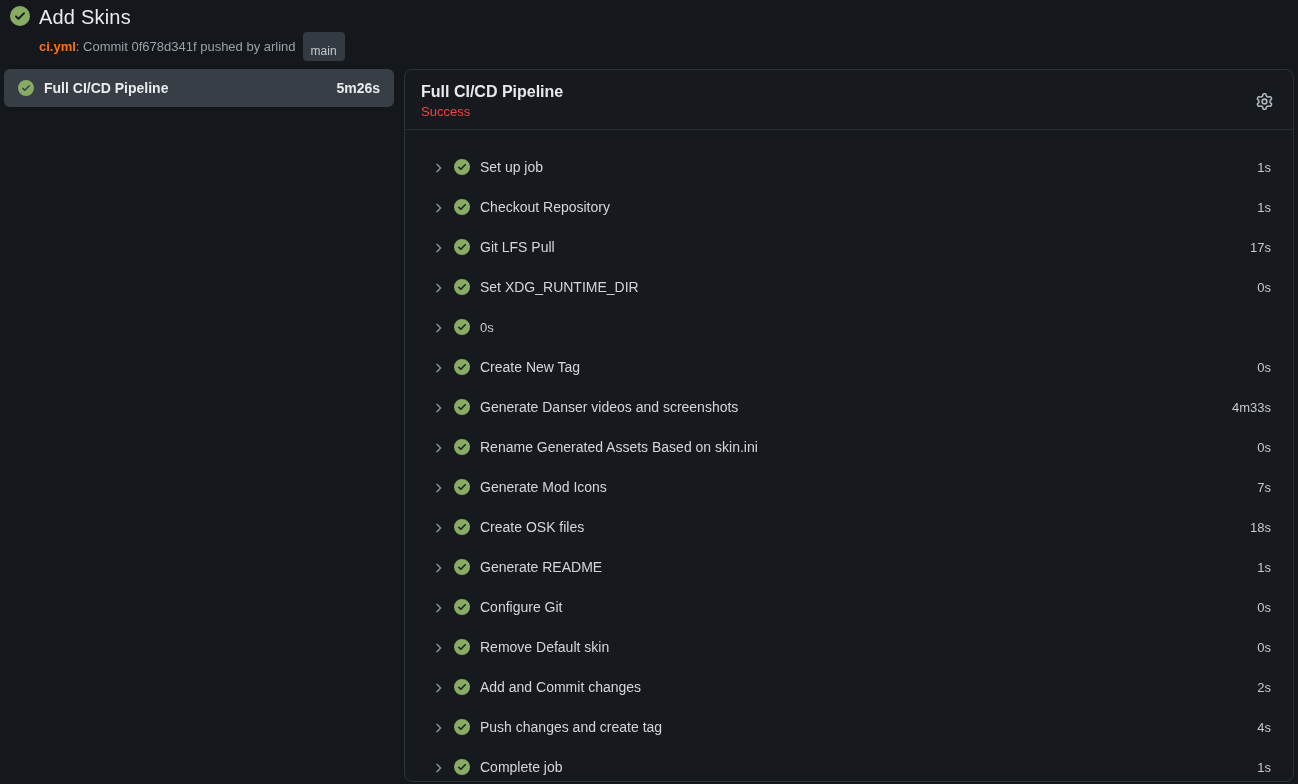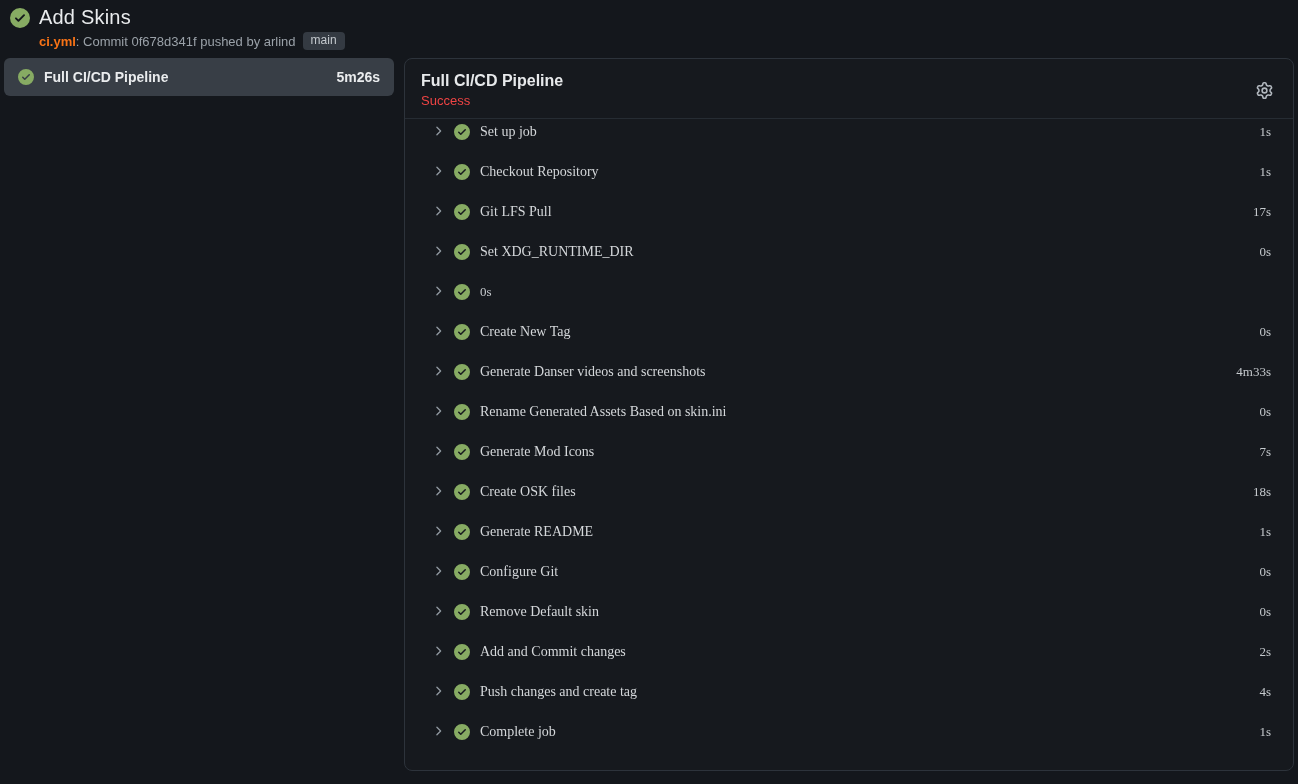--- a/index.html
+++ b/index.html
@@ -4,32 +4,32 @@
 <style>
   * { margin:0; padding:0; box-sizing:border-box; }
   html,body { width:1298px; height:784px; overflow:hidden; }
   body {
     background:#14171c;
     font-family:"Liberation Sans","DejaVu Sans",sans-serif;
     color:#d4d7da;
   }
   
   .run-header { padding:6px 10px 8px 10px; }
-  .header-top { display:flex; align-items:center; gap:9px; }
+  .header-top { display:flex; align-items:flex-start; gap:9px; }
   .header-top .status-svg { width:20px; height:20px; flex:0 0 auto; }
   .run-title { font-size:20px; font-weight:500; color:#e9ebed; letter-spacing:.2px; }
   .header-sub {
     margin-left:29px; margin-top:3px; font-size:13px; color:#9aa1a8;
     display:flex; align-items:center; white-space:pre;
   }
   .wf-file { font-weight:bold; color:#f97316; }
   .commit-hash, .author-name { color:#9aa1a8; }
   .branch-badge {
     margin-left:7px; background:#343a42; color:#c3c8cd; font-size:12px;
-    padding:1px 8px 3px; border-radius:4px; line-height:1.2; cursor:pointer;
+    padding:12px 8px 3px; border-radius:4px; line-height:1.2; cursor:pointer;
   }
   
   .content { display:flex; gap:10px; padding:0 4px; align-items:flex-start; }
   .sidebar { width:390px; flex:0 0 auto; }
   .job-item {
     display:flex; align-items:center; gap:10px; height:38px;
     background:#383e46; border-radius:6px; padding:0 14px; cursor:pointer;
   }
   .job-item .status-svg { width:16px; height:16px; flex:0 0 auto; }
   .job-name { font-size:14px; font-weight:bold; color:#eaecee; flex:1;
@@ -44,22 +44,22 @@
   .panel-header { display:flex; align-items:center; padding:13px 16px 10px 16px; }
   .panel-title { font-size:16px; font-weight:600; color:#e7e9eb; }
   .panel-status { font-size:13px; color:#ef4444; margin-top:3px; }
   .gear-btn {
     margin-left:auto; background:none; border:none; cursor:pointer;
     width:26px; height:26px; display:flex; align-items:center; justify-content:center;
   }
   .gear-btn svg { width:17px; height:17px; fill:#b0b6bd; }
   .steps { border-top:1px solid #262c33; padding:5px 0 7px 0; flex:1; }
   .step-row {
-    height:40px; display:flex; align-items:flex-start;
-    padding:0 22px 0 26px; cursor:pointer;font-family:Liberation Serif, serif;
+    height:40px; display:flex; align-items:flex-end;
+    padding:0 22px 0 26px; cursor:pointer;
   }
   .chevron-svg { width:14px; height:14px; fill:#9199a1; margin-right:9px; flex:0 0 auto; }
   .step-row .status-svg { width:16px; height:16px; margin-right:10px; flex:0 0 auto; }
   .step-name { font-size:14px; color:#d4d7da; flex:1;
     white-space:nowrap; overflow:hidden; text-overflow:ellipsis; }
   .step-duration { font-size:13px; color:#c6cace; }
 </style>
 </head>
 <body>
 

